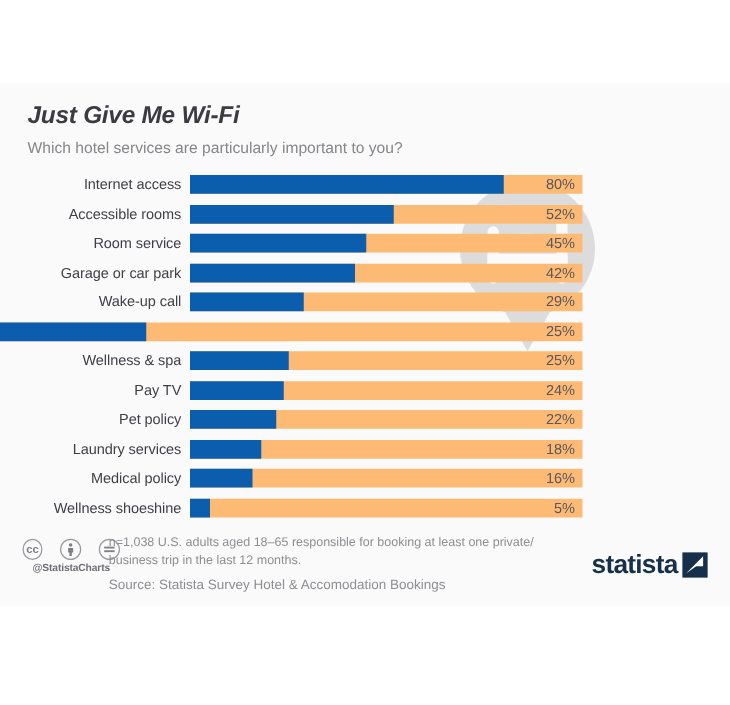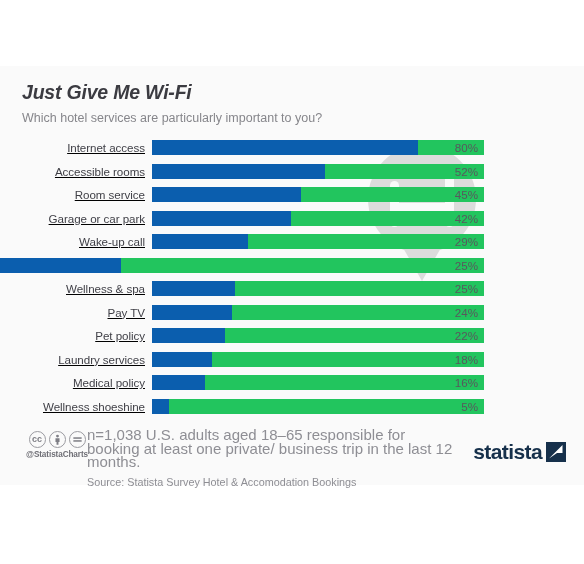--- a/index.html
+++ b/index.html
@@ -50,21 +50,20 @@
     line-height: 16px;
   }
 
   
   .chart {
     position: absolute;
     left: 0;
     top: 70px;
     width: 484px;
     height: 288px;
-    text-decoration: underline;
   }
   .watermark {
     position: absolute;
     left: 368px;
     top: 7px;
     width: 108px;
     height: 140px;
     pointer-events: none;
     z-index: 1;
   }
@@ -86,21 +85,22 @@
     color: #3f3f46;
     padding-right: 7px;
     box-sizing: border-box;
     white-space: nowrap;
     letter-spacing: -0.05px;
   }
   .track {
     position: relative;
     flex: 1 1 auto;
     height: 15px;
-    background: #22c55e;
+    background: #fdba74;
+    margin-right: 18px;
   }
   .bar {
     position: absolute;
     left: 0;
     top: 0;
     height: 15px;
     background: #0b5eae;
   }
   .value {
     position: absolute;
@@ -123,21 +123,21 @@
   }
   .cc-block {
     position: absolute;
     left: 18px;
     top: 8px;
     width: 78px;
     text-align: center;
   }
   .cc-icons {
     display: flex;
-    gap: 3px;
+    gap: 14px;
     justify-content: center;
     align-items: center;
   }
   .cc-badge {
     width: 17px;
     height: 17px;
     border-radius: 50%;
     border: 1.3px solid #9a9aa0;
     color: #7e7e85;
     font-size: 9px;
@@ -153,21 +153,21 @@
     color: #6f6f76;
     letter-spacing: -0.1px;
   }
   .notes {
     position: absolute;
     left: 87px;
     top: 5px;
     width: 372px;
   }
   .note-n {
-    font-size: 15px;
+    font-size: 10px;
     color: #8e8e94;
     line-height: 13.5px;
     margin: 0;
   }
   .note-source {
     font-size: 10.8px;
     color: #8e8e94;
     line-height: 14px;
     margin: 6px 0 0 0;
   }

